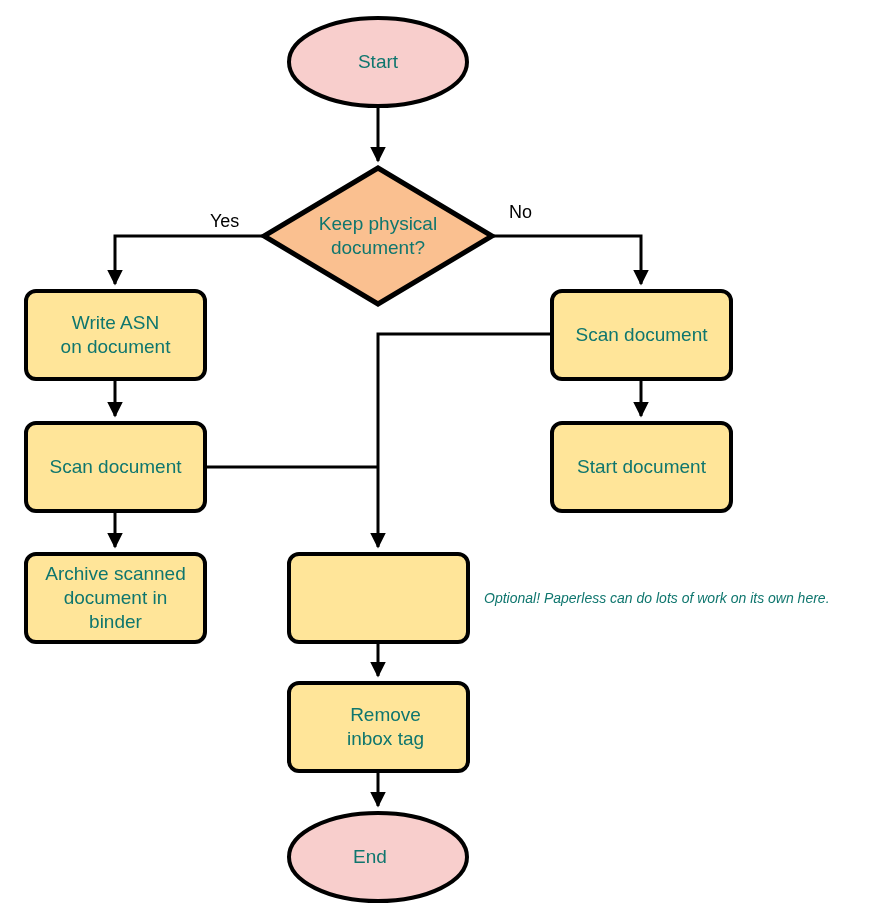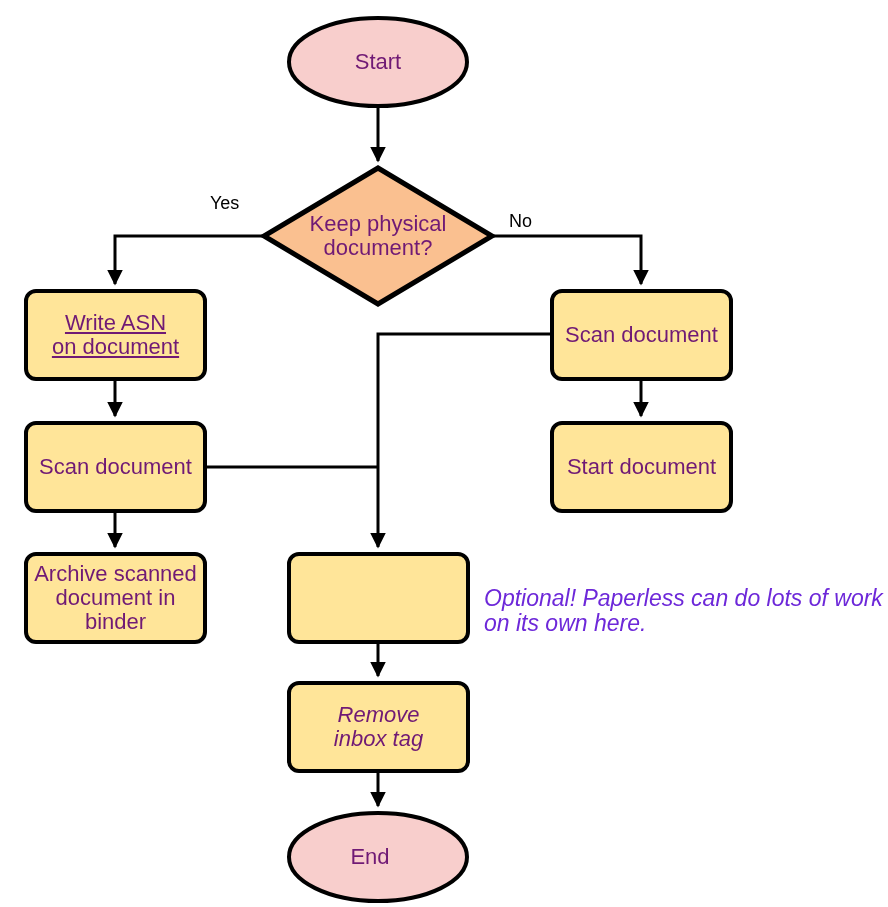--- a/index.html
+++ b/index.html
@@ -23,39 +23,39 @@
     top: 0;
     width: 888px;
     height: 907px;
   }
   .node-label {
     position: absolute;
     display: flex;
     align-items: center;
     justify-content: center;
     text-align: center;
-    color: #701a75;
-    font-size: 22px;
+    color: #0f766e;
+    font-size: 19px;
     line-height: 24px;
     font-family: "Liberation Sans", sans-serif;
     white-space: pre-line;
     pointer-events: none;
   }
   .edge-label {
     position: absolute;
     color: #000000;
     font-size: 18px;
     line-height: 20px;
     font-family: "Liberation Sans", sans-serif;
     white-space: nowrap;
   }
   .annotation {
     position: absolute;
-    color: #6d28d9;
-    font-size: 23px;
+    color: #0f766e;
+    font-size: 14px;
     line-height: 25px;
     font-style: italic;
     font-family: "Liberation Sans", sans-serif;
   }
 </style>
 </head>
 <body>
 
 <div id="flow-root">
 
@@ -105,38 +105,38 @@
     <path d="M 378 642 L 378 676" fill="none" stroke="#000000" stroke-width="3" marker-end="url(#arrow)"></path>
 
     <path d="M 378 771 L 378 806" fill="none" stroke="#000000" stroke-width="3" marker-end="url(#arrow)"></path>
   </svg>
 
   <div class="node-label" style="left:289px; top:18px; width:178px; height:88px;">Start</div>
 
   <div class="node-label" style="left:264px; top:168px; width:228px; height:136px;">Keep physical
 document?</div>
 
-  <div class="node-label" style="left:26px; top:291px; width:179px; height:88px;text-decoration:underline;">Write ASN
+  <div class="node-label" style="left:26px; top:291px; width:179px; height:88px;">Write ASN
 on document</div>
 
   <div class="node-label" style="left:26px; top:423px; width:179px; height:88px;">Scan document</div>
 
   <div class="node-label" style="left:26px; top:554px; width:179px; height:88px;text-align:center;">Archive scanned
 document in
 binder</div>
 
   <div class="node-label" style="left:552px; top:291px; width:179px; height:88px;">Scan document</div>
 
   <div class="node-label" style="left:552px; top:423px; width:179px; height:88px;">Start document</div>
 
 
-  <div class="node-label" style="left:289px; top:683px; width:179px; height:88px;font-style:italic;">Remove
+  <div class="node-label" style="left:296px; top:683px; width:179px; height:88px;">Remove
 inbox tag</div>
 
   <div class="node-label" style="left:281px; top:813px; width:178px; height:88px;">End</div>
 
-  <div class="edge-label" style="left:210px; top:193px;text-align:right;">Yes</div>
+  <div class="edge-label" style="left:210px; top:211px;text-align:right;">Yes</div>
 
-  <div class="edge-label" style="left:509px; top:211px;">No</div>
+  <div class="edge-label" style="left:509px; top:202px;">No</div>
 
   <div class="annotation" style="left:484px; top:586px; width:404px;">Optional! Paperless can do lots of work on its own here.</div>
 
 </div>
 
 </body></html>

